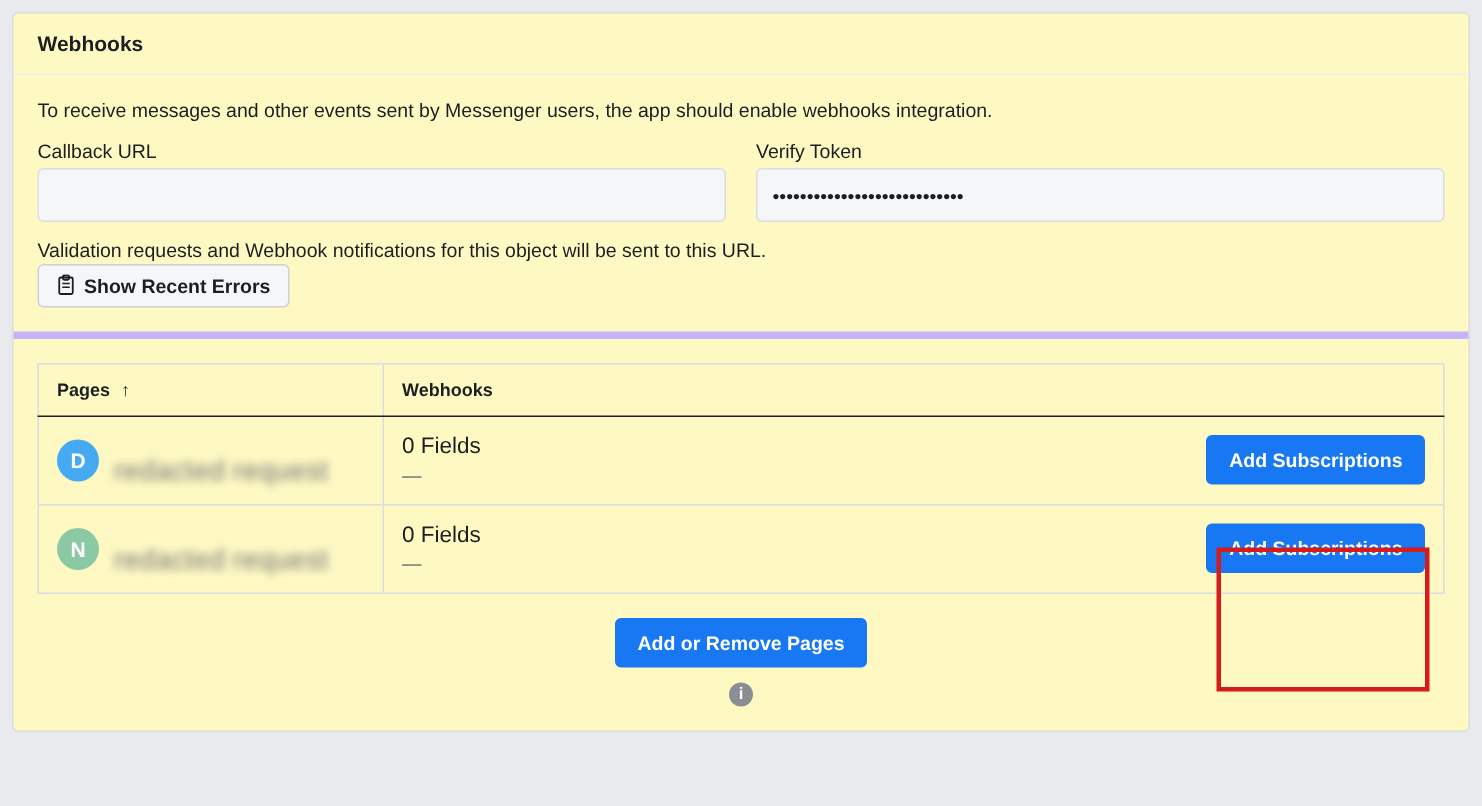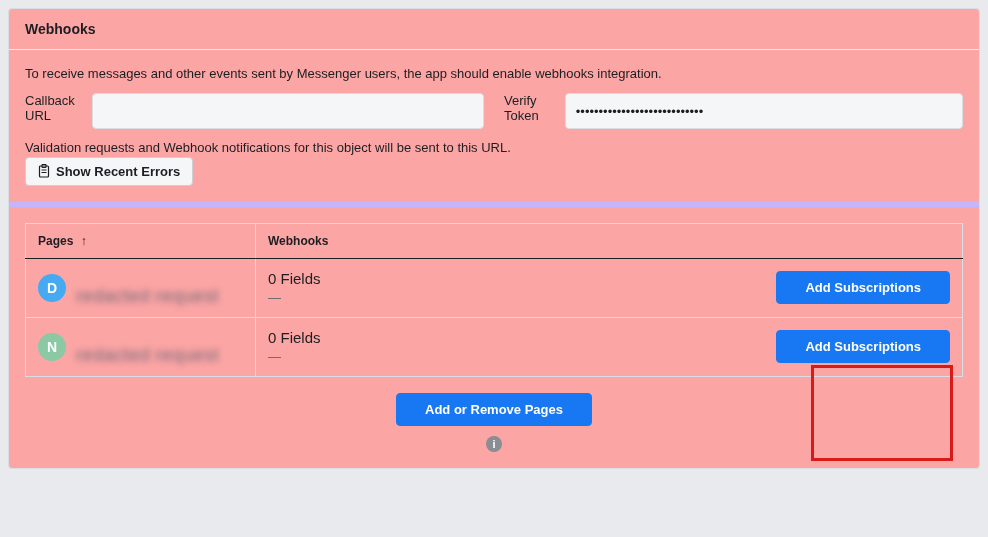--- a/index.html
+++ b/index.html
@@ -8,21 +8,21 @@
       padding: 0;
     }
     body {
       font-family: Helvetica, Arial, sans-serif;
       background: #e9eaed;
       padding: 8px;
       font-size: 13px;
       color: #1c1e21;
     }
     .panel {
-      background: #fca5a5;
+      background: #fef9c3;
       border: 1px solid #dadde1;
       border-radius: 4px;
     }
     .panel-header {
       padding: 12px 16px;
       border-bottom: 1px solid #eceff5;
       font-weight: 700;
       font-size: 14px;
       color: #1c1e21;
     }
@@ -36,21 +36,21 @@
       color: #1c1e21;
     }
     .form-row {
       display: flex;
       gap: 20px;
       margin-bottom: 10px;
     }
     .form-col {
       flex: 1;
       display: flex;
-      flex-direction: row;
+      flex-direction: column;
     }
     .form-label {
       font-size: 13px;
       color: #1c1e21;
       margin-bottom: 4px;
     }
     .form-input {
       width: 100%;
       padding: 8px 10px;
       height: 36px;
@@ -87,21 +87,21 @@
       cursor: pointer;
       font-size: 13px;
       font-weight: 600;
       color: #1c1e21;
       font-family: inherit;
     }
     .btn-primary {
       background: #1877f2;
       border-color: #1877f2;
       color: #fff;
-      padding: 8px 28px;
+      padding: 8px 14px;
       text-align: center;
     }
     .panel-table-section {
       padding: 16px;
     }
     .page-table {
       width: 100%;
       border-collapse: collapse;
       border: 1px solid #dadde1;
       margin-bottom: 16px;

